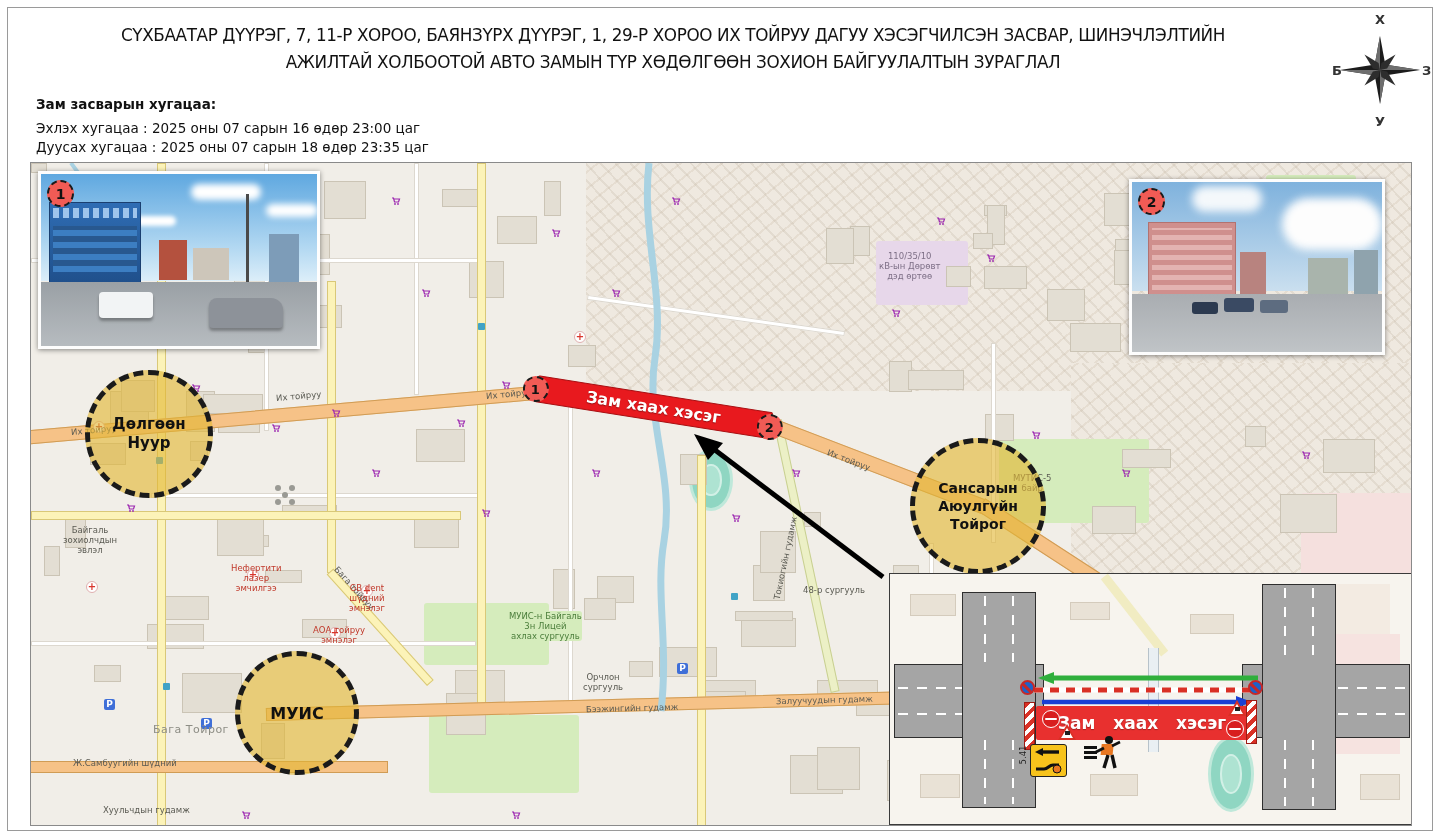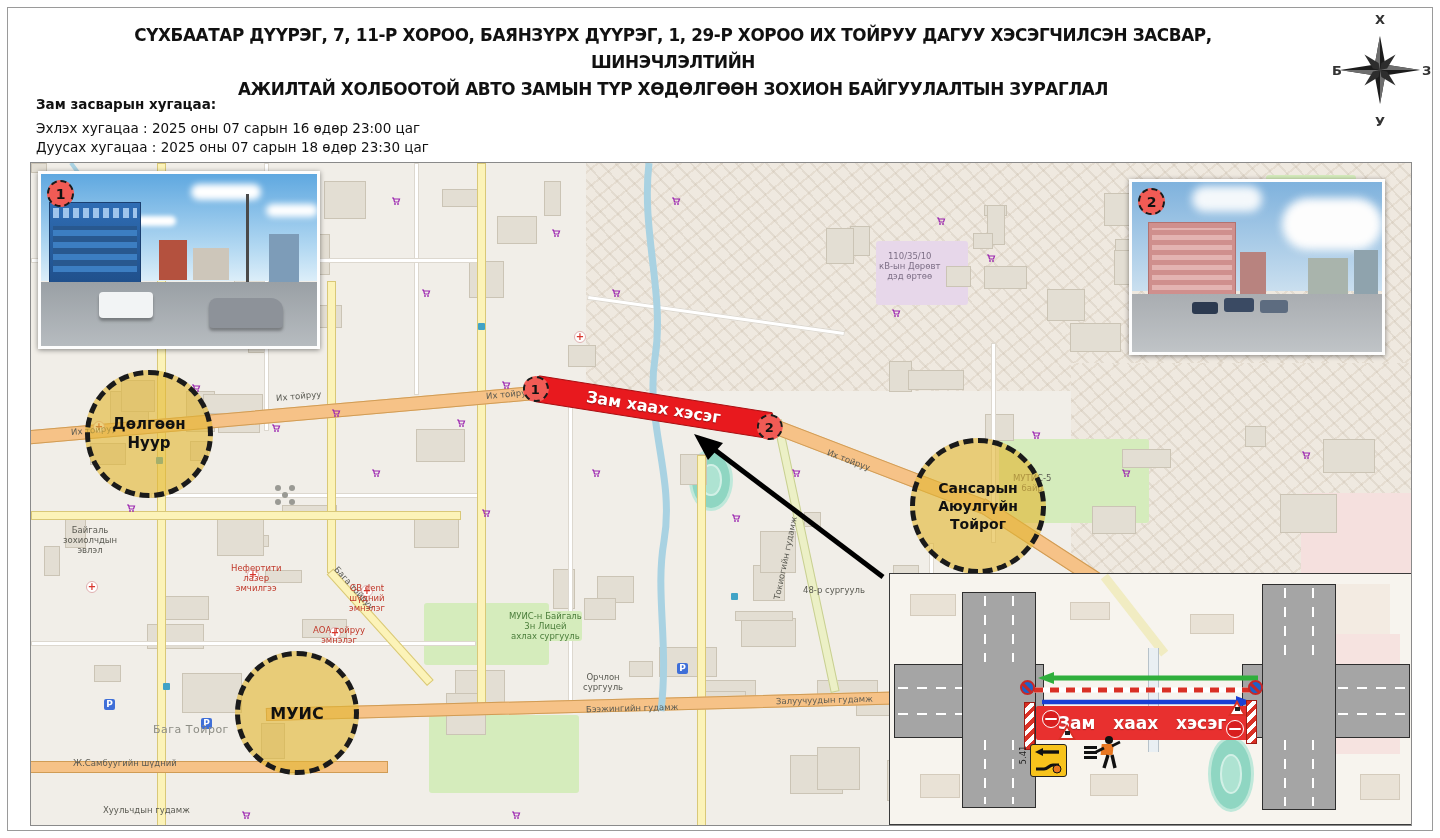--- a/index.html
+++ b/index.html
@@ -4,21 +4,21 @@
 <style>
   * { margin:0; padding:0; box-sizing:border-box; }
   html,body { width:1440px; height:838px; background:#fff; overflow:hidden;
     font-family:"DejaVu Sans","Liberation Sans",sans-serif; }
   .page { position:absolute; inset:0; }
   .page-frame { position:absolute; left:7px; top:7px; right:7px; bottom:7px;
     border:1px solid #9a9a9a; pointer-events:none; z-index:90; }
 
   
   .title { position:absolute; left:28px; top:22px; width:1290px; text-align:center;
-    font-weight:bold; color:#111; }
+    font-weight:normal; color:#111; }
   .title div { font-size:17.5px; line-height:27px; letter-spacing:-0.4px;
     white-space:nowrap; transform:scaleX(.96); }
   .schedule { position:absolute; left:36px; top:96px; font-size:13.5px; color:#111; }
   .schedule .hd { font-weight:bold; margin-bottom:7px; }
   .schedule .ln { line-height:19px; }
 
   
   .compass { position:absolute; left:1332px; top:12px; width:96px; height:116px; }
   .compass .dir { position:absolute; font-size:13px; font-weight:bold; color:#333; }
 
@@ -158,21 +158,21 @@
     </svg>
     <span class="dir" style="left: 43px; top: 0px; white-space: pre-line;">Х</span>
     <span class="dir" style="left: 43px; top: 102px; white-space: pre-line;">У</span>
     <span class="dir" style="left: 90px; top: 51px; white-space: pre-line;">З</span>
     <span class="dir" style="left: 0px; top: 51px; white-space: pre-line;">Б</span>
   </div>
 
   <div class="schedule">
     <div class="hd" style="white-space: pre-line;">Зам засварын хугацаа:</div>
     <div class="ln" style="white-space: pre-line;">Эхлэх хугацаа : 2025 оны 07 сарын 16 өдөр 23:00 цаг</div>
-    <div class="ln" style="white-space: pre-line;">Дуусах хугацаа : 2025 оны 07 сарын 18 өдөр 23:30 цаг</div>
+    <div class="ln" style="white-space: pre-line;">Дуусах хугацаа : 2025 оны 07 сарын 18 өдөр 23:35 цаг</div>
   </div>
 
   <div class="map">
 
     <div class="abs ger" style="left:555px; top:0; width:827px; height:228px;"></div>
     <div class="abs ger" style="left:1040px; top:200px; width:342px; height:215px;"></div>
 
     <div class="abs green" style="left:393px; top:440px; width:125px; height:62px;"></div>
     <div class="abs green" style="left:398px; top:552px; width:150px; height:78px;"></div>
     <div class="abs green" style="left:968px; top:276px; width:150px; height:84px;"></div>

